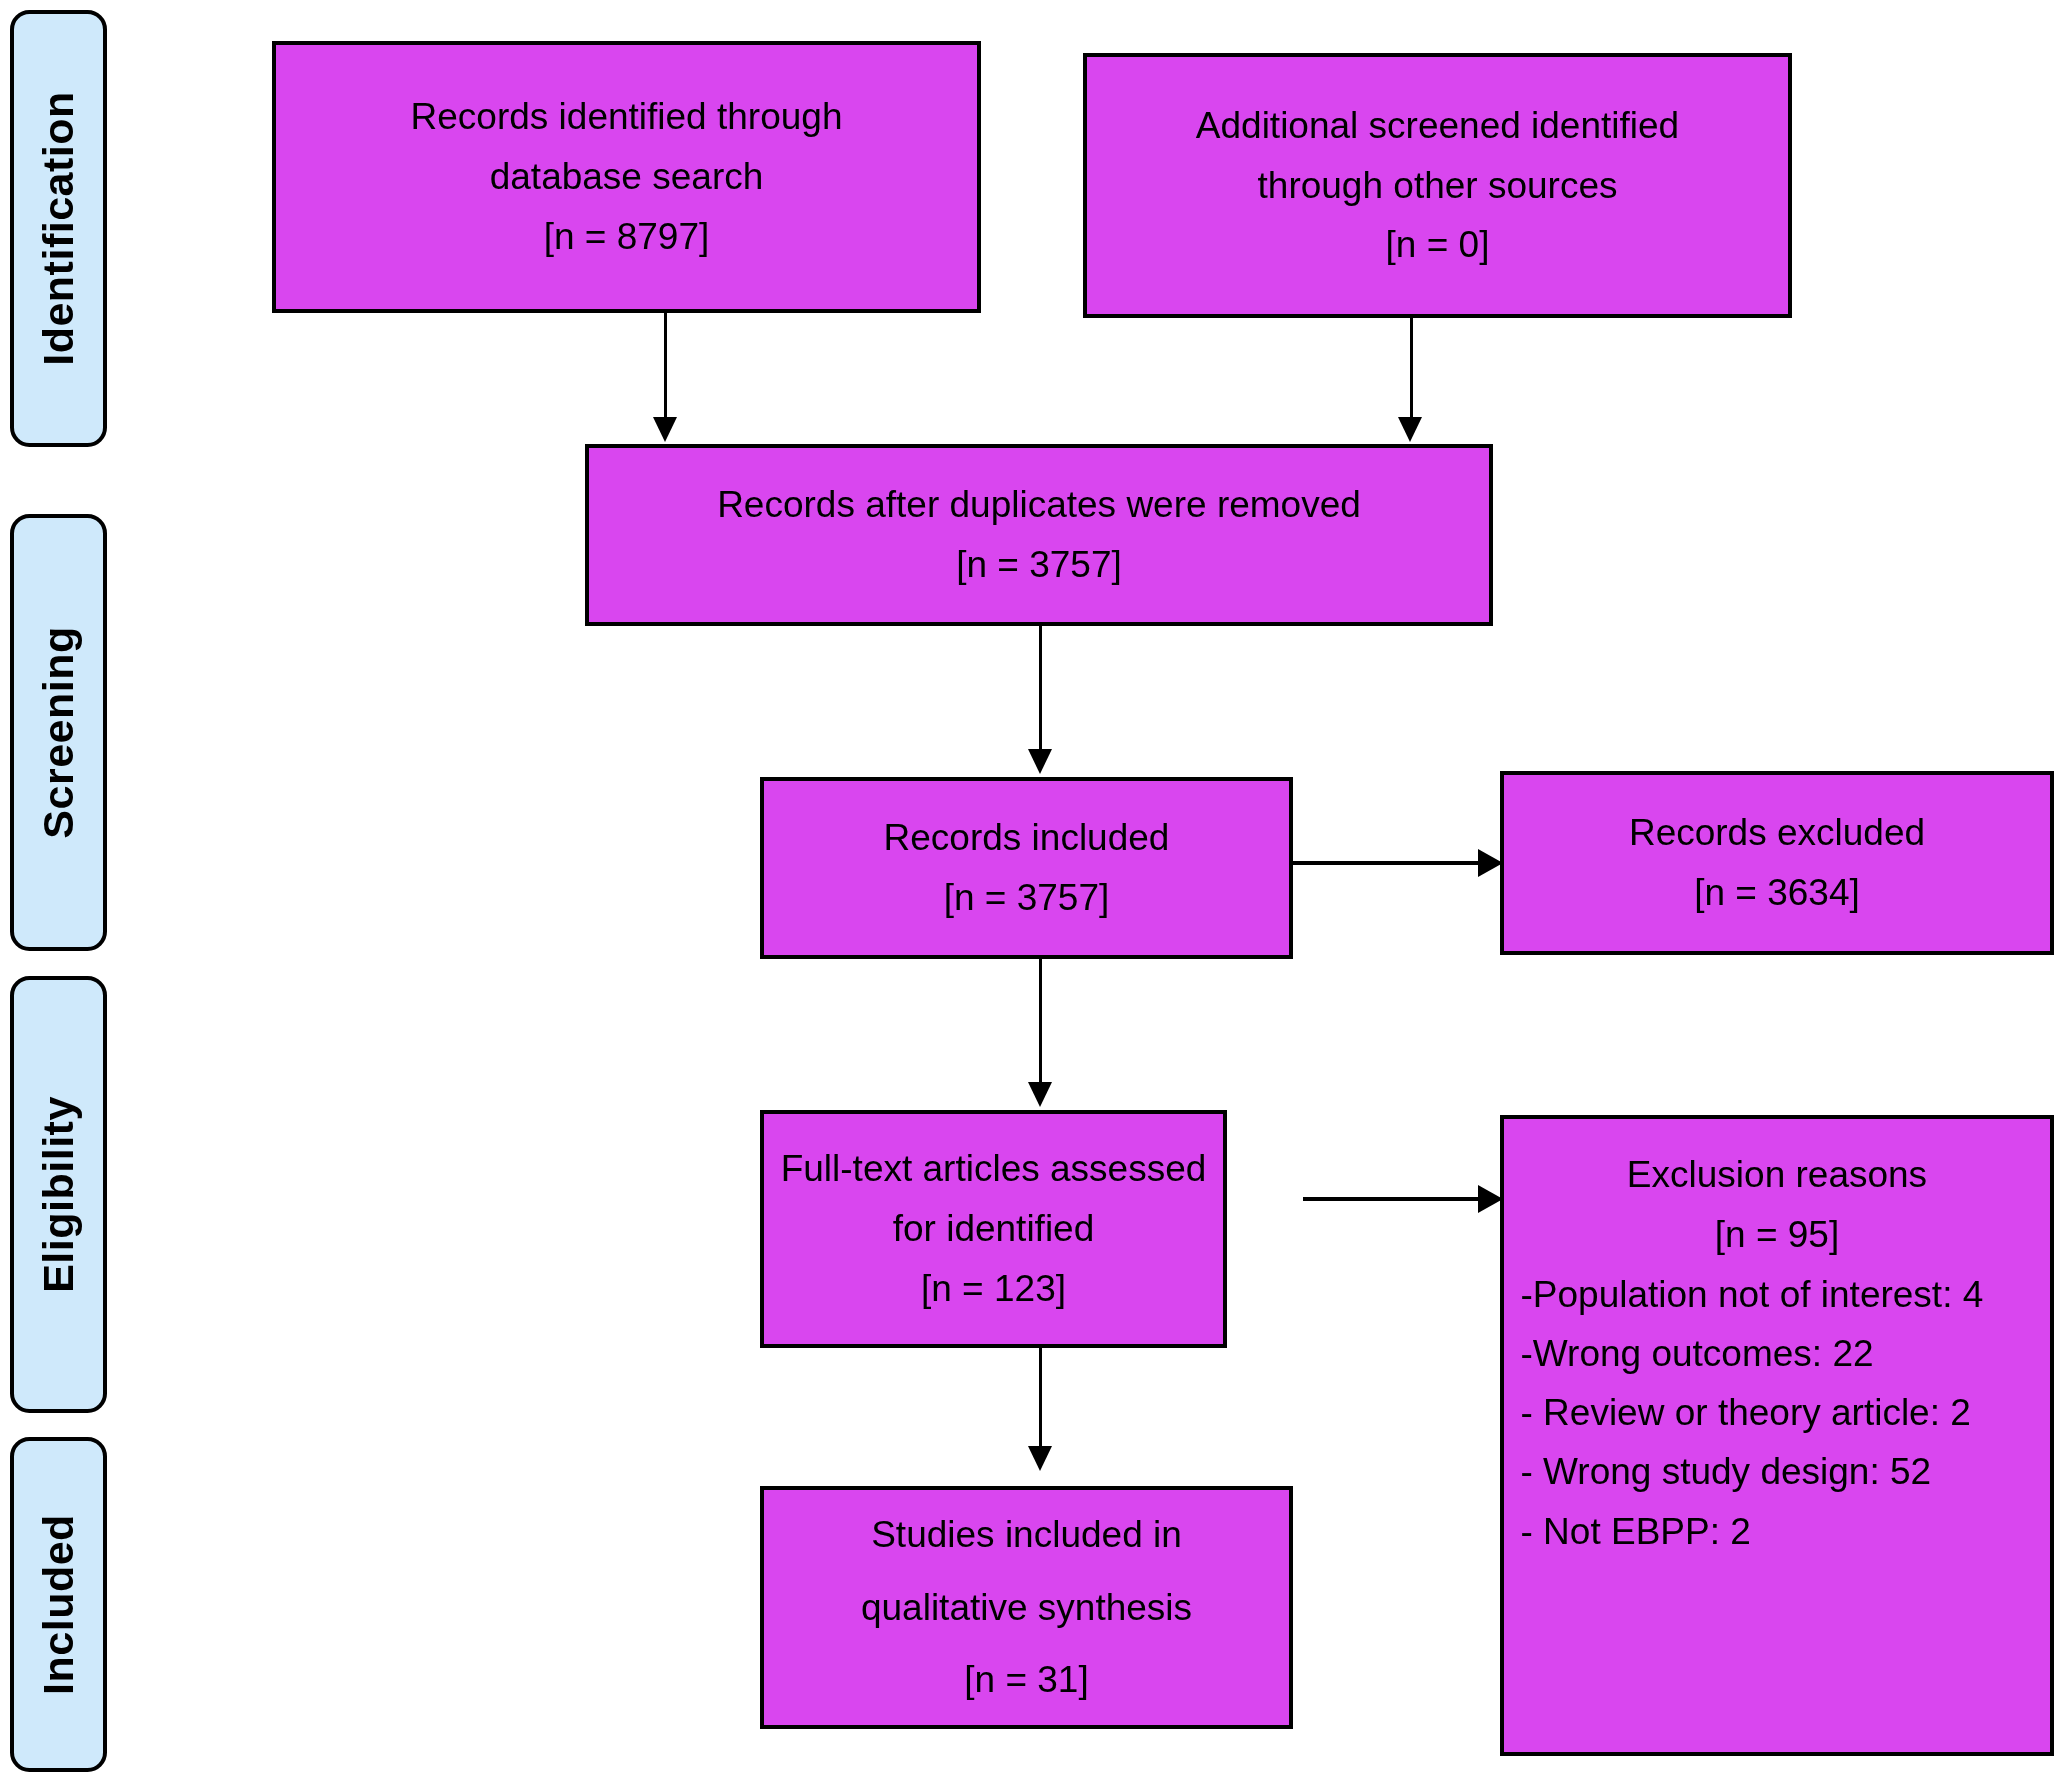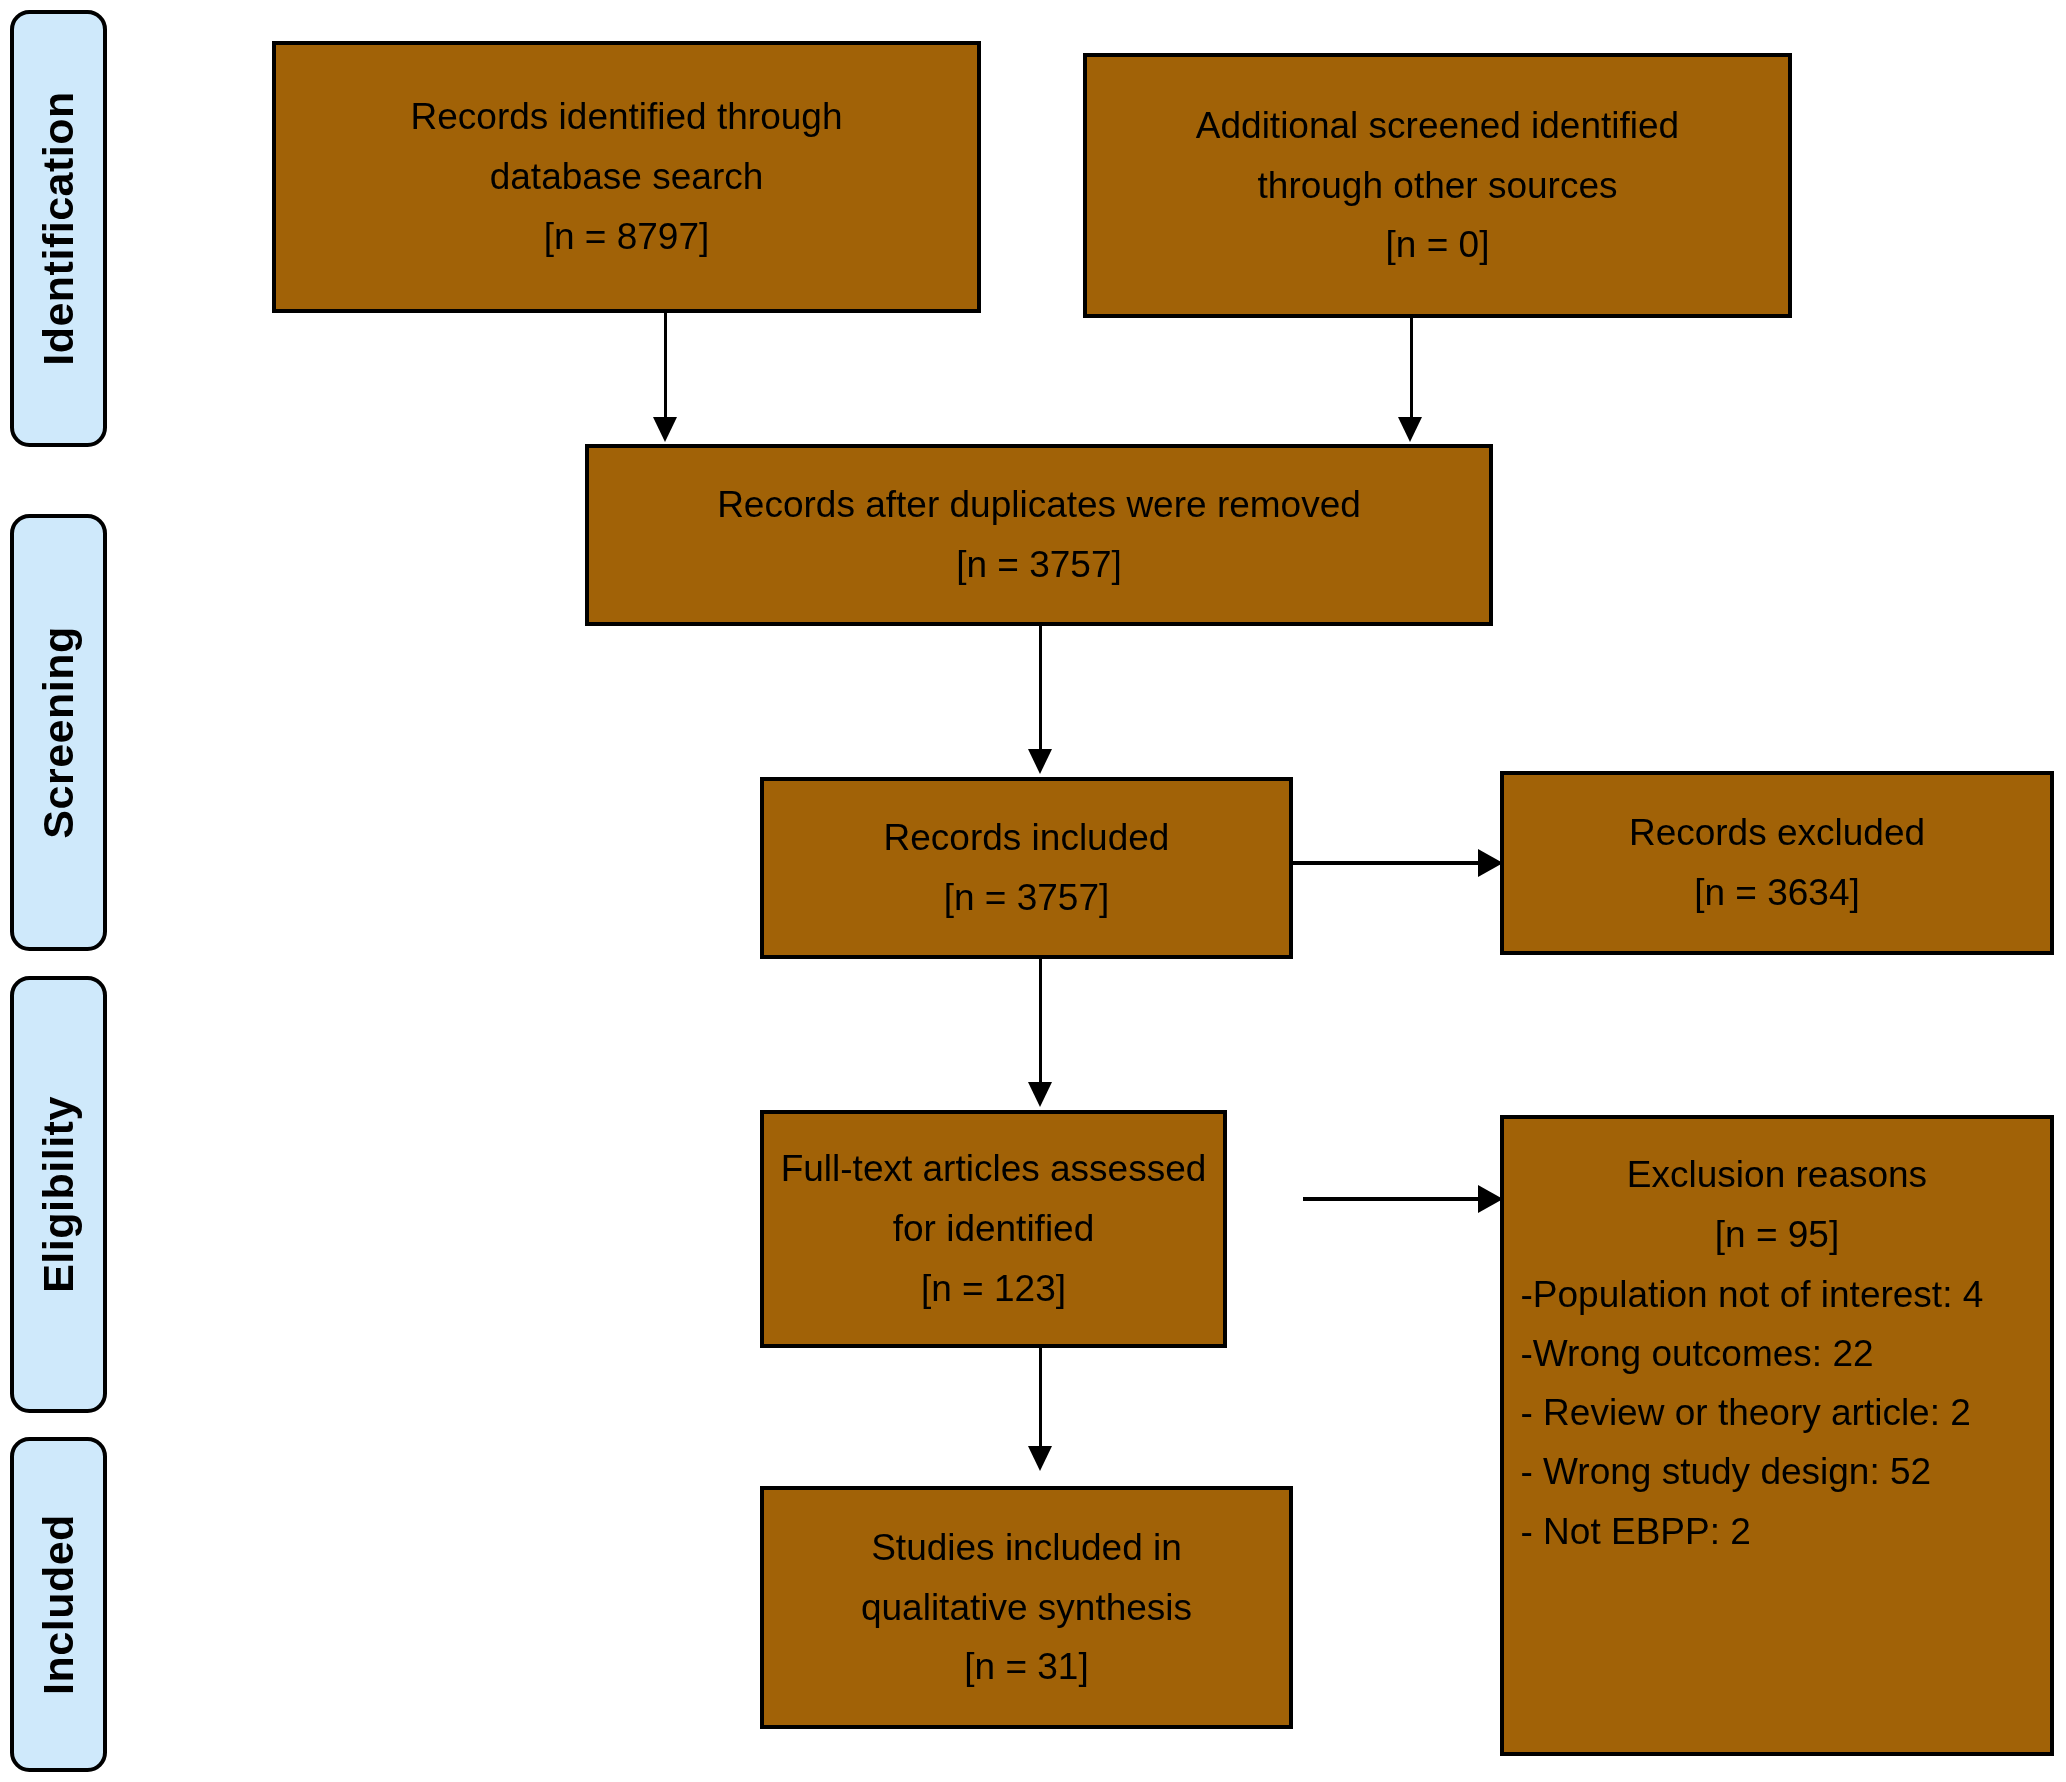--- a/index.html
+++ b/index.html
@@ -36,21 +36,21 @@
     font-size: 43px;
     font-weight: bold;
     color: #000000;
     letter-spacing: 0.5px;
     line-height: 1;
   }
 
   
   .flow-box {
     position: absolute;
-    background: #a16207;
+    background: #d946ef;
     border: 4.4px solid #000000;
     box-sizing: border-box;
     display: flex;
     flex-direction: column;
     align-items: center;
     justify-content: center;
     padding: 4.9px 12.6px;
   }
   .flow-box .line {
     font-size: 37px;
@@ -181,20 +181,20 @@
     <div class="line left">- Wrong study design: 52</div>
     <div class="line left">- Not EBPP: 2</div>
   </div>
 
   <div class="hline" style="left:1303px; top:1197px; width:180px;"></div>
   <div class="arrow-right" style="left:1478px; top:1185px;"></div>
 
   <div class="vline" style="left:1039px; top:1347px; height:100px;"></div>
   <div class="arrow-down" style="left:1028px; top:1446px;"></div>
 
-  <div class="flow-box" style="left:760px; top:1486px; width:533px; height:243px;">
+  <div class="flow-box" style="left:760px; top:1486px; width:533px; height:243px;gap:13px;">
     <div class="line">Studies included in</div>
     <div class="line">qualitative synthesis</div>
     <div class="line">[n = 31]</div>
   </div>
 
 </div>
 
 
 </body></html>

